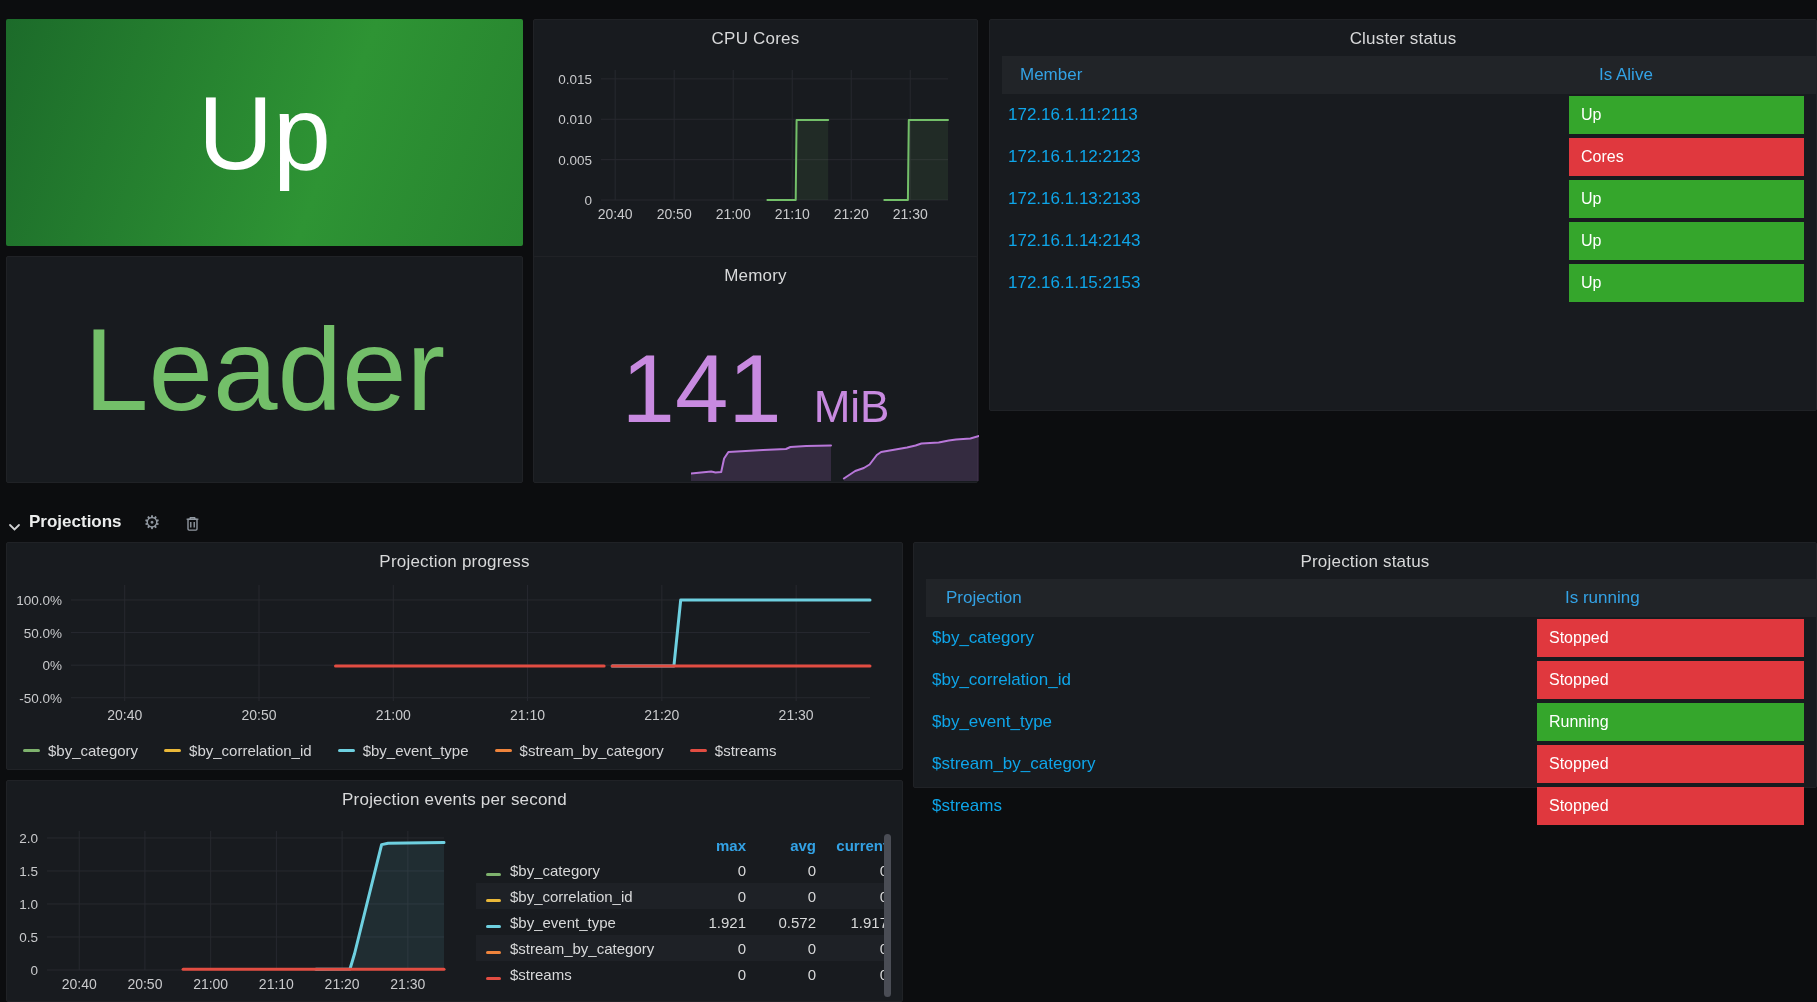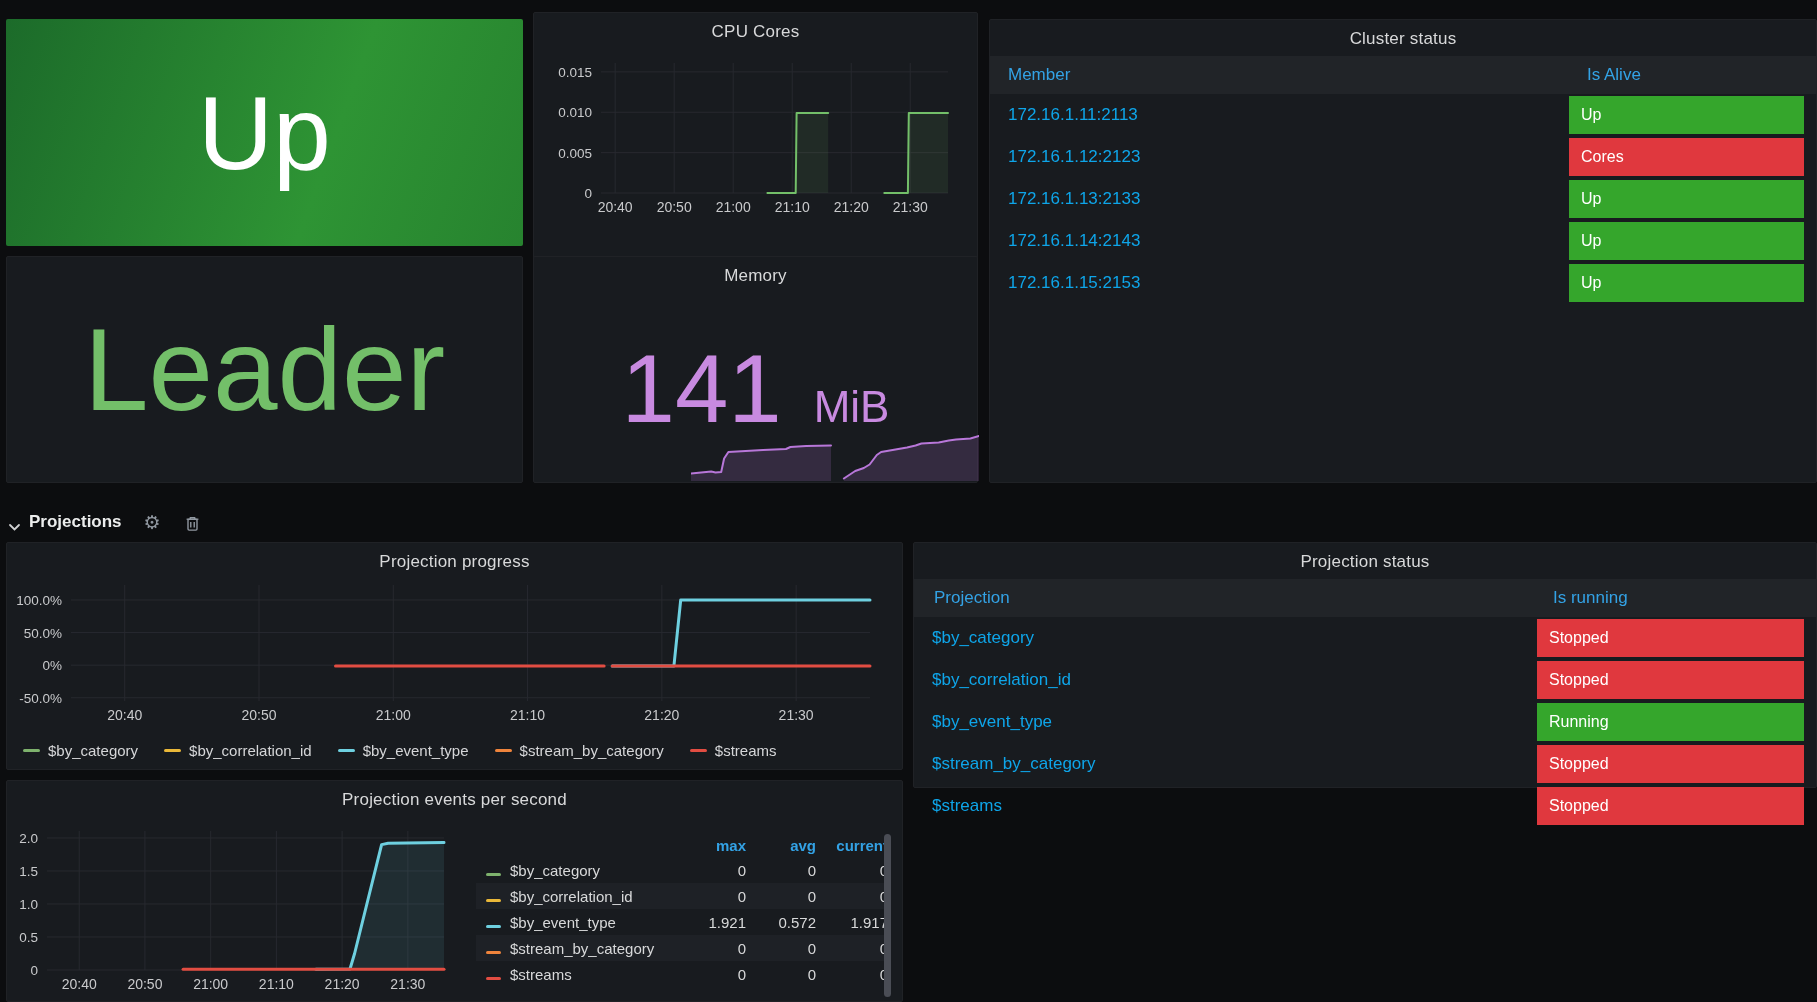--- a/index.html
+++ b/index.html
@@ -8,40 +8,40 @@
   .panel{position:absolute;background:#181b1f;border:1px solid #202226;box-sizing:border-box;border-radius:2px;}
   .panel-title{position:absolute;top:9px;left:0;right:0;margin:0;text-align:center;
                font-size:17px;font-weight:500;color:#d8d9da;letter-spacing:.2px;}
   
   #panel-up{left:6px;top:19px;width:517px;height:227px;
             background:linear-gradient(110deg,#1c6b2a 0%,#2e9434 62%,#27832f 100%);border:none;
             display:flex;align-items:center;justify-content:center;}
   #panel-up .big-stat{font-size:104px;font-weight:500;color:#ffffff;line-height:1;}
   #panel-leader{left:6px;top:256px;width:517px;height:227px;display:flex;align-items:center;justify-content:center;}
   #panel-leader .big-stat{font-size:116px;font-weight:500;color:#73bf69;line-height:1;}
-  #panel-cpu{left:533px;top:12px;width:445px;height:280px;}
+  #panel-cpu{left:533px;top:19px;width:445px;height:280px;}
   #panel-memory{left:533px;top:256px;width:445px;height:227px;}
   .stat-row{position:absolute;left:0;right:0;top:84px;text-align:center;white-space:nowrap;}
   .stat-num{font-size:96px;font-weight:500;color:#c88ae0;line-height:1;}
   .stat-unit{font-size:44px;font-weight:500;color:#c88ae0;margin-left:32px;}
-  #panel-cluster{left:989px;top:19px;width:828px;height:464px;}
+  #panel-cluster{left:989px;top:19px;width:828px;height:392px;}
   #panel-progress{left:6px;top:542px;width:897px;height:228px;}
   #panel-status{left:913px;top:542px;width:904px;height:246px;}
   #panel-events{left:6px;top:780px;width:897px;height:222px;}
   
   .chart{position:absolute;}
   #cpu-chart{left:8px;top:36px;width:429px;height:182px;}
   #memory-spark{left:157px;top:172px;width:288px;height:53px;}
   #progress-chart{left:8px;top:34px;width:881px;height:150px;}
   #events-chart{left:8px;top:34px;width:445px;height:182px;}
   .chart text{fill:#c9cacc;}
   .chart text.xt{font-size:14px;font-weight:500;}
   .chart text.yt{font-size:13.5px;font-weight:500;}
   
-  .thead{position:absolute;left:0;right:0;top:36px;height:38px;background:rgba(255,255,255,0.045);text-align:right;}
+  .thead{position:absolute;left:12px;right:0;top:36px;height:38px;background:rgba(255,255,255,0.045);text-align:right;}
   .th{position:absolute;top:0;line-height:38px;font-size:17px;font-weight:500;color:#33a2e5;}
   .trows{position:absolute;left:0;right:0;top:74px;}
   .trow{position:relative;height:42px;}
   .cell{position:absolute;left:18px;top:0;line-height:42px;font-size:17px;color:#0ea5e9;}
   .badge{position:absolute;right:12px;top:2px;bottom:2px;padding-left:12px;color:#ffffff;
          font-size:16px;line-height:38px;}
   #panel-cluster .th.c1{left:18px;} #panel-cluster .th.c2{left:597px;}
   #panel-cluster .badge{left:579px;}
   #panel-status .th.c1{left:20px;} #panel-status .th.c2{left:639px;}
   #panel-status .badge{left:623px;}

